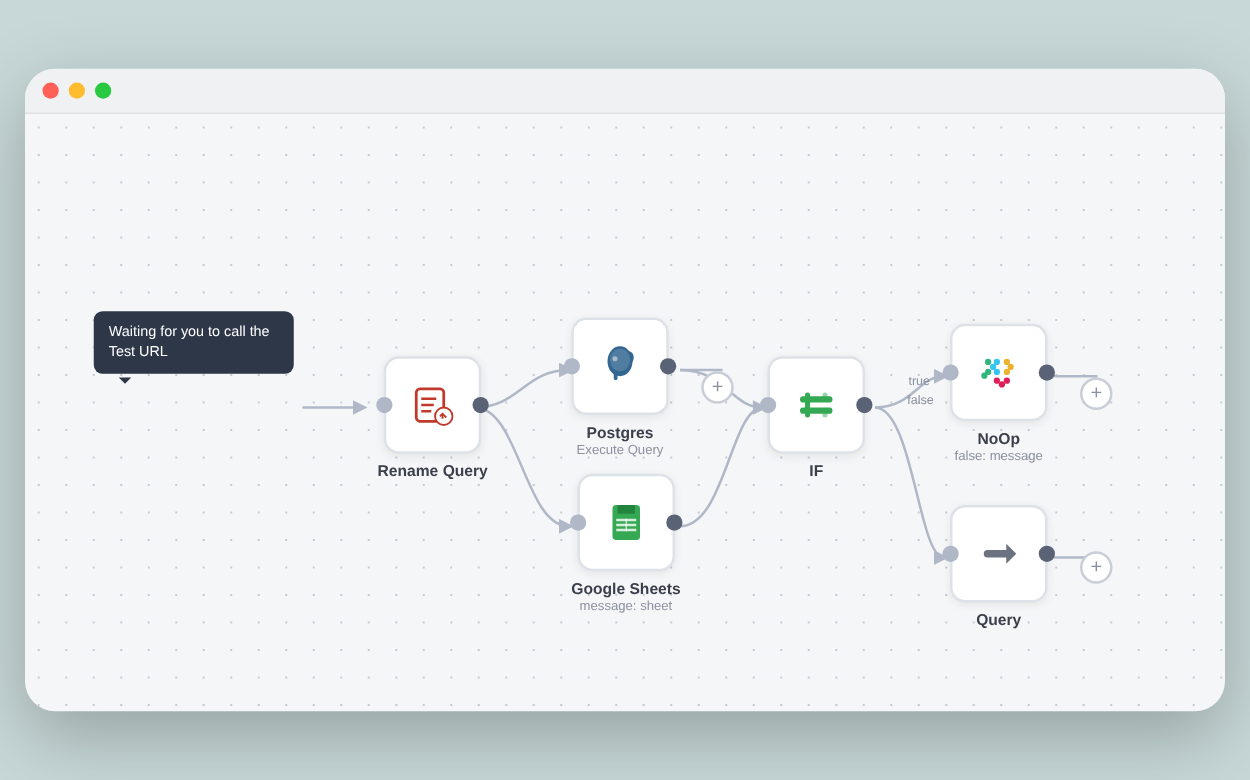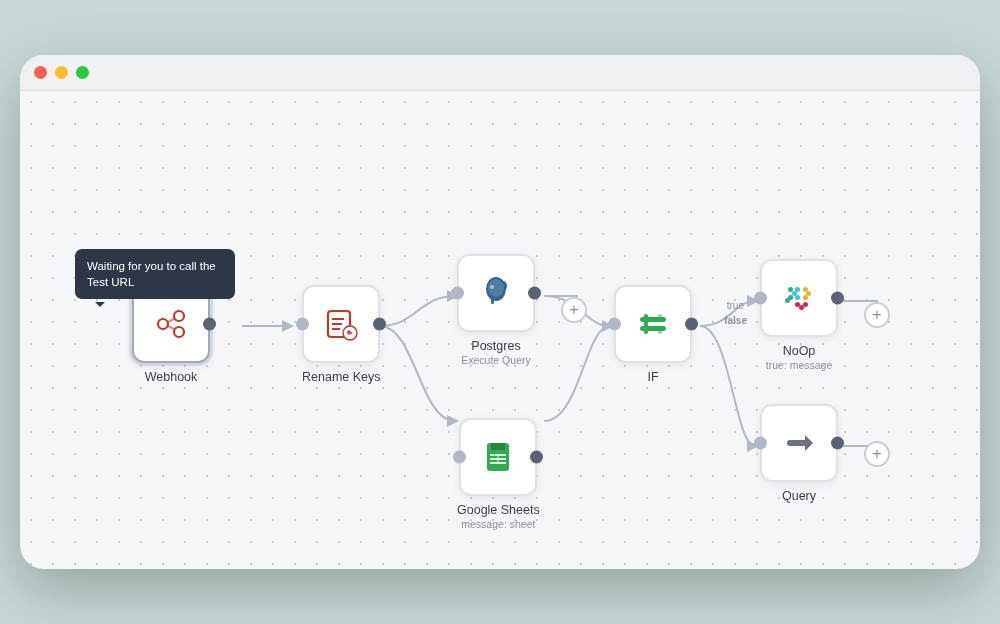--- a/index.html
+++ b/index.html
@@ -89,21 +89,21 @@
       cursor: pointer;
       position: relative;
     }
     .node-box.selected {
       border-color: #a0aab8;
       box-shadow: 0 0 0 3px rgba(160,170,184,0.3), 0 2px 8px rgba(0,0,0,0.1);
     }
     .node-label {
       margin-top: 7px;
       font-size: 12.5px;
-      font-weight: 400;
+      font-weight: 700;
       color: #3a3f4b;
       text-align: right;
     }
     .node-sublabel {
       font-size: 10.5px;
       color: #8a909e;
       text-align: right;
       margin-top: 1px;
     }
 
@@ -196,50 +196,36 @@
       <line x1="429" y1="330" x2="437" y2="330" stroke="#b0b8c8" stroke-width="2" marker-end="url(#arr)"></line>
       <line x1="584" y1="235" x2="592" y2="235" stroke="#b0b8c8" stroke-width="2" marker-end="url(#arr)"></line>
       <line x1="729" y1="210" x2="737" y2="210" stroke="#b0b8c8" stroke-width="2" marker-end="url(#arr)"></line>
       <line x1="729" y1="355" x2="737" y2="355" stroke="#b0b8c8" stroke-width="2" marker-end="url(#arr)"></line>
     </svg>
 
     <div class="tooltip">
       <span>Waiting for you to call the Test URL</span>
     </div>
 
-    <div class="node" style="left:112px; top:194px;">
-      <div class="node-box selected">
-
-        <svg width="36" height="36" viewBox="0 0 36 36">
-          <circle cx="10" cy="18" r="5" fill="none" stroke="#c0392b" stroke-width="2.2"></circle>
-          <circle cx="26" cy="10" r="5" fill="none" stroke="#c0392b" stroke-width="2.2"></circle>
-          <circle cx="26" cy="26" r="5" fill="none" stroke="#c0392b" stroke-width="2.2"></circle>
-          <line x1="15" y1="16" x2="21" y2="13" stroke="#c0392b" stroke-width="2" opacity="0.6"></line>
-          <line x1="15" y1="20" x2="21" y2="23" stroke="#c0392b" stroke-width="2" opacity="0.6"></line>
-        </svg>
-        <div class="conn-dot right dark"></div>
-      </div>
-      <div class="node-label">Webhook</div>
-    </div>
 
     <div class="node" style="left:282px; top:194px;">
       <div class="node-box">
         <svg width="34" height="34" viewBox="0 0 34 34">
           <rect x="4" y="4" width="22" height="26" rx="3" fill="none" stroke="#c0392b" stroke-width="2.2"></rect>
           <line x1="8" y1="12" x2="20" y2="12" stroke="#c0392b" stroke-width="2"></line>
           <line x1="8" y1="17" x2="18" y2="17" stroke="#c0392b" stroke-width="2"></line>
           <line x1="8" y1="22" x2="16" y2="22" stroke="#c0392b" stroke-width="2"></line>
           <circle cx="26" cy="26" r="7" fill="#fff" stroke="#c0392b" stroke-width="1.5"></circle>
           <path d="M23,26 L25,24 L28,27" stroke="#c0392b" stroke-width="1.5" fill="none"></path>
           <line x1="25" y1="24" x2="25" y2="28" stroke="#c0392b" stroke-width="1.5"></line>
         </svg>
         <div class="conn-dot left"></div>
         <div class="conn-dot right dark"></div>
       </div>
-      <div class="node-label">Rename Keys</div>
+      <div class="node-label">Rename Query</div>
     </div>
 
     <div class="node" style="left:437px; top:163px;">
       <div class="node-box">
 
         <svg width="38" height="38" viewBox="0 0 38 38">
           <ellipse cx="19" cy="15" rx="10" ry="12" fill="#336791"></ellipse>
           <ellipse cx="26" cy="12" rx="4" ry="5" fill="#336791"></ellipse>
           <rect x="14" y="22" width="3" height="8" rx="1.5" fill="#336791"></rect>
           <ellipse cx="19" cy="14" rx="8" ry="9" fill="#fff" opacity="0.15"></ellipse>
@@ -247,21 +233,21 @@
         </svg>
         <div class="conn-dot left"></div>
         <div class="conn-dot right dark"></div>
       </div>
       <div class="node-label">Postgres</div>
       <div class="node-sublabel">Execute Query</div>
 
       <div class="plus-btn" style="right:-52px; top:calc(50% - 13px); position:absolute;">+</div>
     </div>
 
-    <div class="node" style="left:437px; top:288px;margin-top:39px;">
+    <div class="node" style="left:437px; top:288px;">
       <div class="node-box">
         <svg width="36" height="36" viewBox="0 0 36 36">
           <rect x="7" y="4" width="22" height="28" rx="3" fill="#34a853"></rect>
           <rect x="11" y="4" width="14" height="7" rx="1" fill="#23843e"></rect>
           <rect x="10" y="15" width="16" height="2" fill="#fff" opacity="0.8"></rect>
           <rect x="10" y="19" width="16" height="2" fill="#fff" opacity="0.8"></rect>
           <rect x="10" y="23" width="16" height="2" fill="#fff" opacity="0.8"></rect>
           <line x1="18" y1="15" x2="18" y2="25" stroke="#fff" stroke-width="1" opacity="0.8"></line>
         </svg>
         <div class="conn-dot left"></div>
@@ -280,21 +266,21 @@
           <rect x="8" y="16" width="4" height="11" rx="2" fill="#34a853"></rect>
           <rect x="22" y="7" width="4" height="5" rx="2" fill="#34a853" opacity="0.5"></rect>
           <rect x="22" y="22" width="4" height="5" rx="2" fill="#34a853" opacity="0.5"></rect>
         </svg>
         <div class="conn-dot left"></div>
         <div class="conn-dot right dark"></div>
       </div>
       <div class="node-label">IF</div>
 
       <div class="branch-label" style="right:-52px; top:15px;">true</div>
-      <div class="branch-label" style="right:-55px; top:30px;font-weight:bold;">false</div>
+      <div class="branch-label" style="right:-55px; top:30px;">false</div>
     </div>
 
     <div class="node" style="left:740px; top:168px;">
       <div class="node-box">
 
         <svg width="36" height="36" viewBox="0 0 36 36">
 
           <rect x="7" y="15" width="5" height="5" rx="2.5" fill="#2eb67d"></rect>
           <rect x="7" y="7" width="5" height="5" rx="2.5" fill="#2eb67d"></rect>
           <rect x="4" y="18" width="5" height="5" rx="2.5" fill="#2eb67d" transform="rotate(90,6.5,20.5)"></rect>
@@ -308,21 +294,21 @@
           <rect x="25" y="11" width="5" height="5" rx="2.5" fill="#ecb22e" transform="rotate(90,27.5,13.5)"></rect>
 
           <rect x="14" y="7" width="5" height="5" rx="2.5" fill="#36c5f0"></rect>
           <rect x="14" y="15" width="5" height="5" rx="2.5" fill="#36c5f0"></rect>
           <rect x="11" y="11" width="5" height="5" rx="2.5" fill="#36c5f0" transform="rotate(90,13.5,13.5)"></rect>
         </svg>
         <div class="conn-dot left"></div>
         <div class="conn-dot right dark"></div>
       </div>
       <div class="node-label">NoOp</div>
-      <div class="node-sublabel">true: message</div>
+      <div class="node-sublabel">false: message</div>
 
       <div class="plus-btn" style="position:absolute; right:-52px; top:calc(50% - 13px);">+</div>
     </div>
 
     <div class="node" style="left:740px; top:313px;">
       <div class="node-box">
         <svg width="32" height="32" viewBox="0 0 32 32">
           <rect x="4" y="13" width="24" height="6" rx="3" fill="#6b7280"></rect>
           <polygon points="22,8 30,16 22,24" fill="#6b7280"></polygon>
         </svg>

